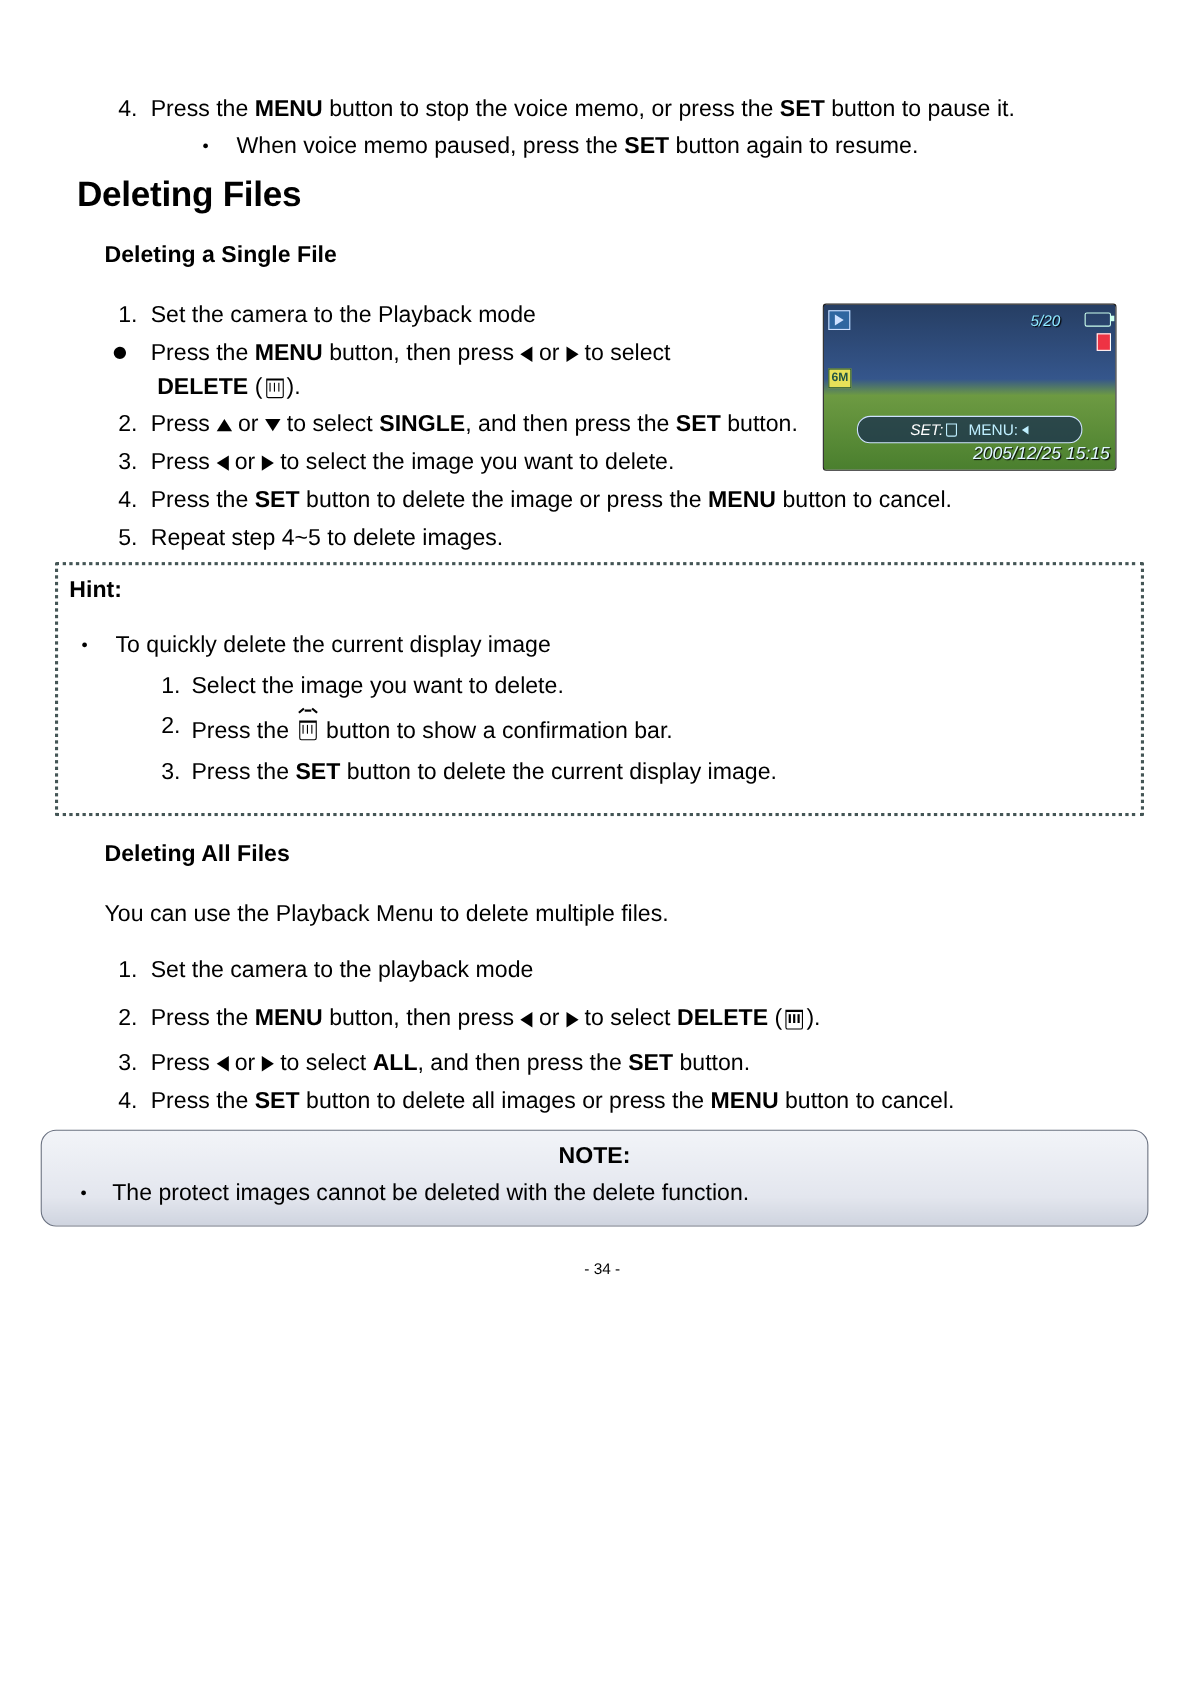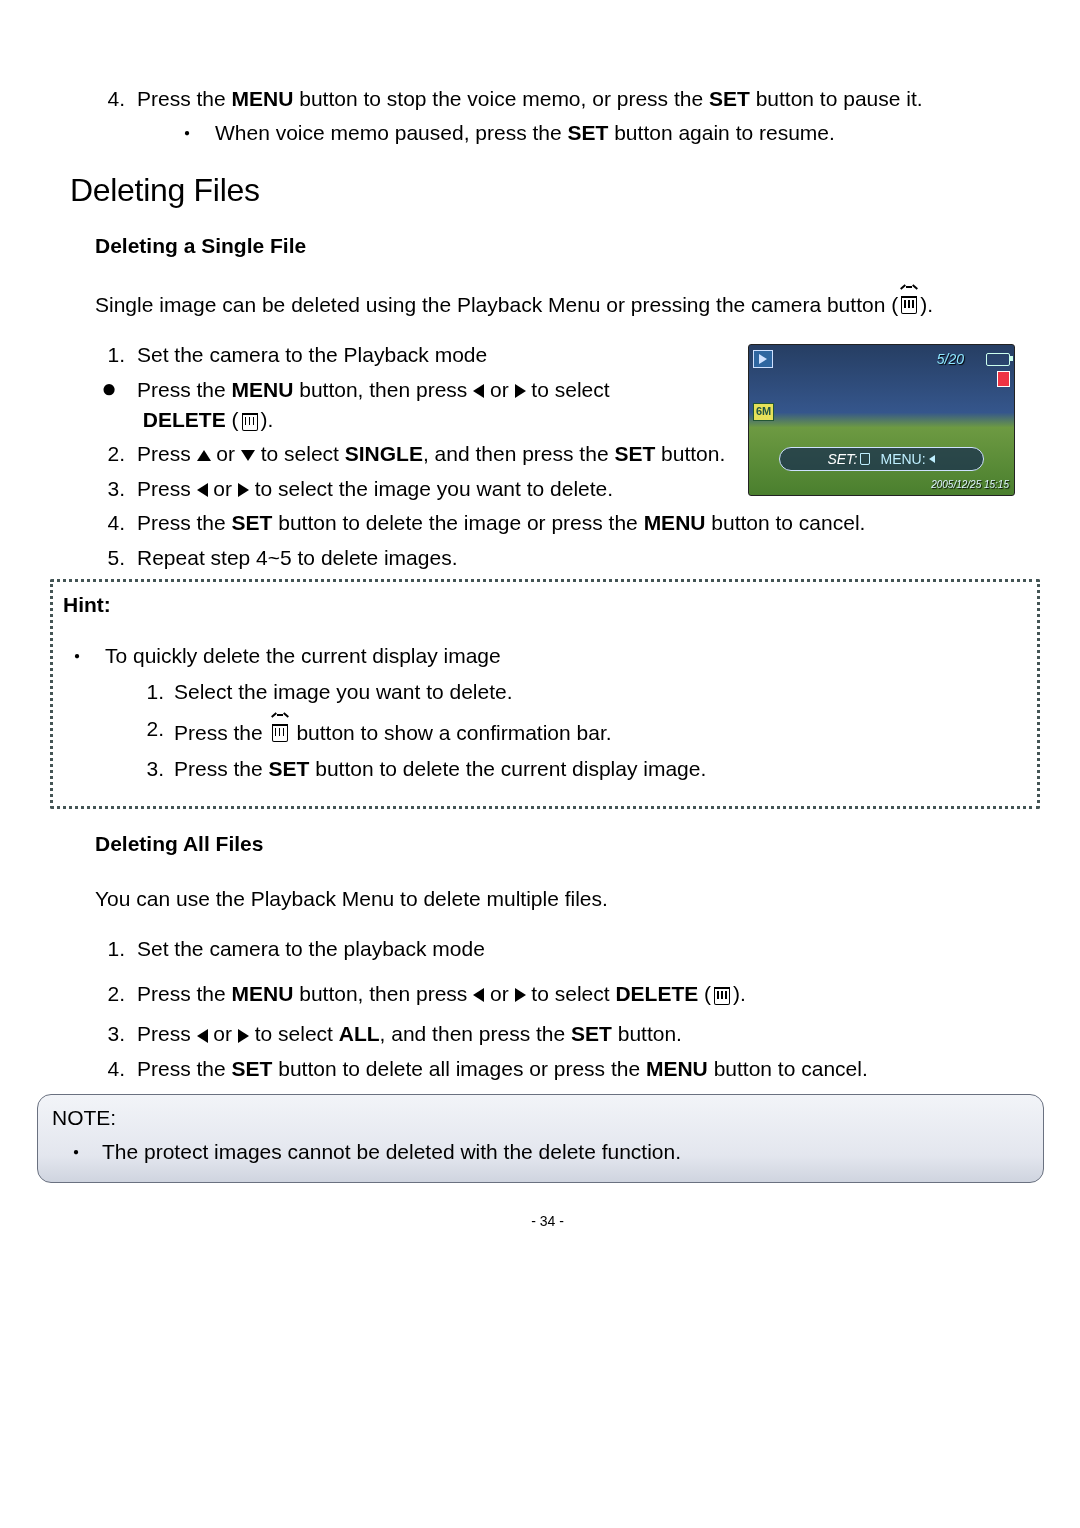--- a/index.html
+++ b/index.html
@@ -15,21 +15,22 @@
     width: 1080px;
     min-height: 1528px;
     position: relative;
     box-sizing: border-box;
     padding: 80px 60px 40px 75px;
   }
   .h2 {
     font-family: Arial, Helvetica, sans-serif;
     font-size: 32px;
     letter-spacing: -0.3px;
-    margin: 18px 0 18px -5px;
+    margin: 4px 0 18px -5px;
+    font-weight: bold;
   }
   .h3 {
     font-weight: bold;
     margin: 18px 0 24px 20px;
   }
   .para {
     margin: 0 0 20px 20px;
   }
   .ol-main {
     margin: 0 0 0 20px;
@@ -151,21 +152,21 @@
     background:rgba(20,40,80,0.7);
     border:1px solid #cfe2ff;
     border-radius:12px;
     padding:1px 6px;
     font-size:14px;
   }
   .float-shot .pill-seg{display:flex;align-items:center;gap:3px;color:#bfefff;}
   .float-shot .pill-seg.set{color:#fff;font-style:italic;}
   .float-shot .mini-trash{display:inline-block;width:8px;height:10px;border:1px solid #bfefff;border-radius:0 0 2px 2px;}
   .float-shot .mini-undo{display:inline-block;width:0;height:0;border-top:4px solid transparent;border-bottom:4px solid transparent;border-right:6px solid #bfefff;margin-right:1px;}
-  .float-shot .timestamp{position:absolute;bottom:3px;right:5px;font-size:10px;color:#dff6ff;text-shadow:1px 1px 1px #000;font-style:italic;}
+  .float-shot .timestamp{position:absolute;bottom:3px;right:5px;font-size:16px;color:#dff6ff;text-shadow:1px 1px 1px #000;font-style:italic;}
 
   .hint-box, .hint-box * { box-sizing: border-box; }
   .hint-box {
     margin: 6px 0 20px -25px;
     padding: 8px 10px 16px 10px;
     border: 3px dotted #455;
     border-radius: 2px;
     width: calc(100% + 45px);
   }
   .hint-box .hint-title { text-align: left; font-weight: bold; margin-bottom: 20px;}
@@ -175,21 +176,21 @@
   .hint-ol .li { display:flex; gap:10px; margin:6px 0;}
   .hint-ol .li .num{min-width:26px;text-align:right;}
 
   .note-box {
     margin: 10px -24px 0 -38px;
     border: 1px solid #6a7180;
     border-radius: 14px;
     background: linear-gradient(to bottom, #f2f4f8, #e3e6ee 70%, #cfd4df);
     padding: 8px 14px 14px 14px;
   }
-  .note-box .note-title { font-weight:normal; margin-bottom:4px;}
+  .note-box .note-title { text-align:center; font-weight:bold; margin-bottom:4px;}
   .note-box .note-row{display:flex;gap:12px;margin-left:10px;}
 
   .footer-pg {
     text-align: center;
     font-size: 14px;
     margin-top: 28px;
   }
   .clearfix::after{content:"";display:block;clear:both;}
 </style>
 </head>
@@ -211,23 +212,20 @@
       <span>
         <span>When voice memo paused, press the </span><strong>SET</strong><span> button again to resume.</span>
       </span>
     </div>
   </div>
 
   <div class="h2">Deleting Files</div>
 
   <div class="h3">Deleting a Single File</div>
 
-  <p class="para">
-    <span>Single image can be deleted using the Playback Menu or pressing the camera button (</span><span class="inline-icon ico-trash flash"><span class="sp1"></span><span class="sp2"></span><span class="sp3"></span></span><span>).</span>
-  </p>
 
   <div class="float-shot">
     <div class="topbar">
       <span class="play-ind">
           <span></span>
         </span>
       <span style="display:flex;align-items:center;gap:18px;">
         <span class="count">5/20</span>
         <span class="batt"></span>
       </span>

